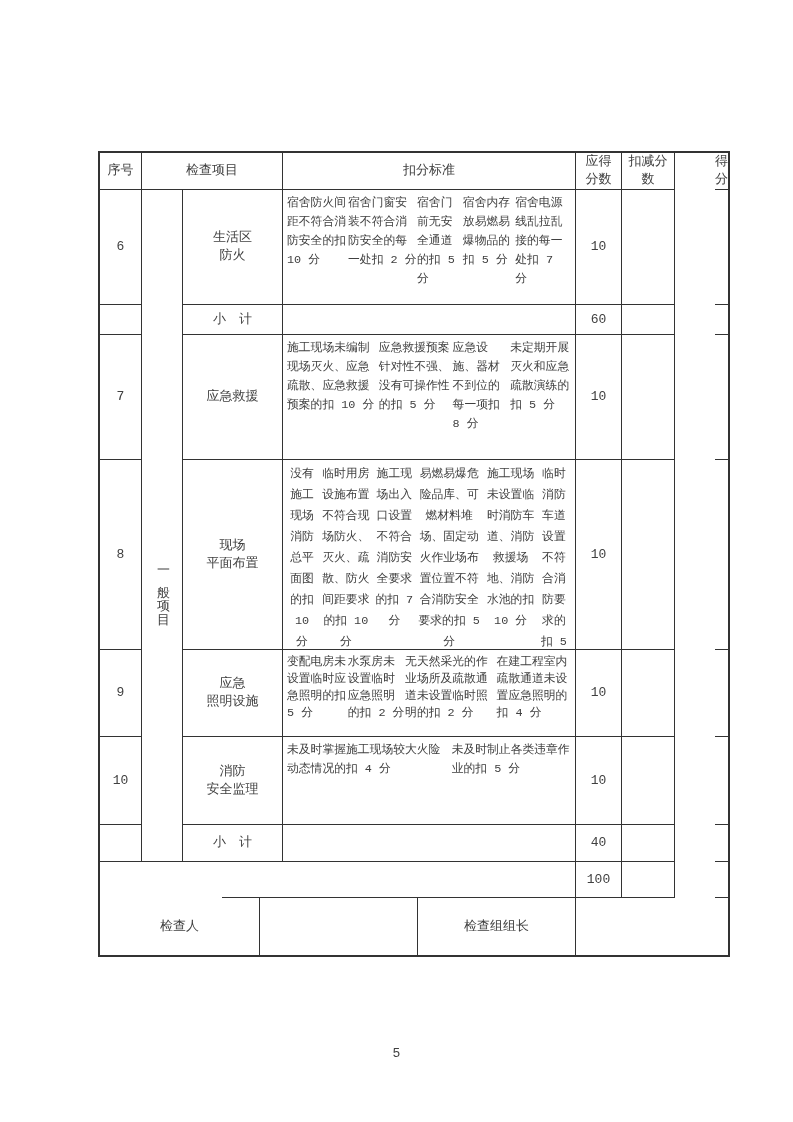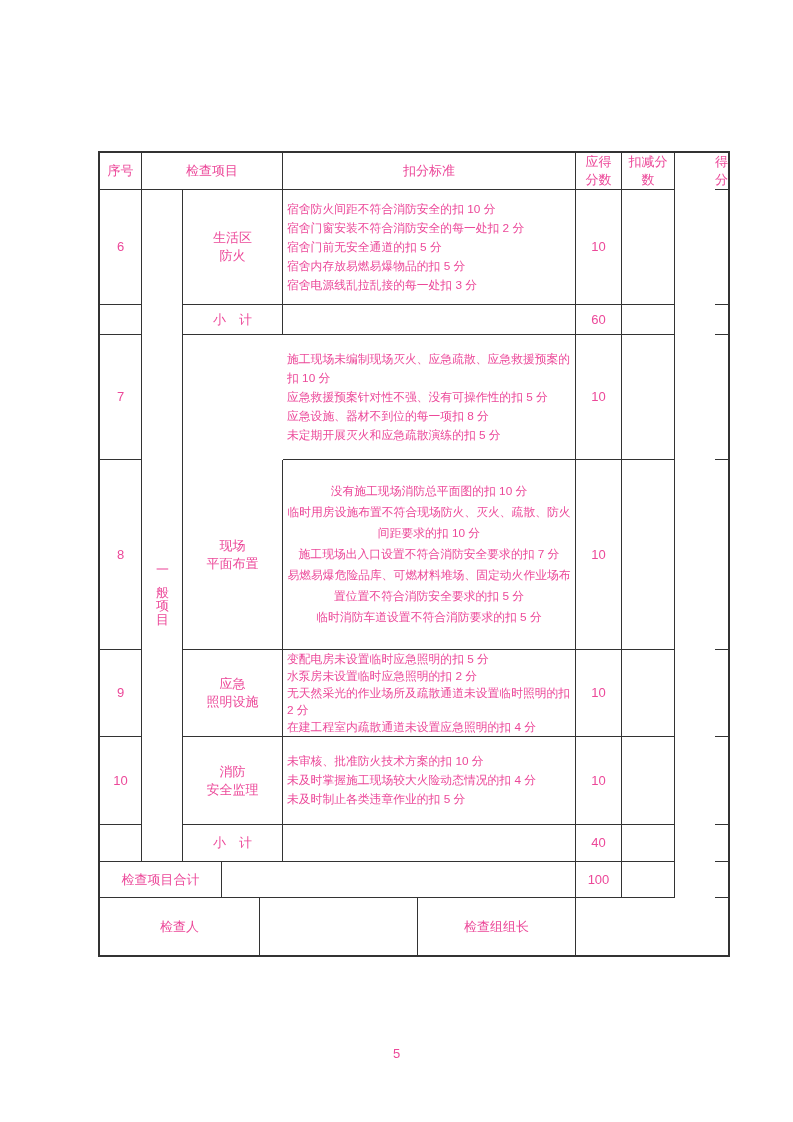--- a/index.html
+++ b/index.html
@@ -1,22 +1,22 @@
 <!DOCTYPE html>
 <html><head>
 <meta charset="utf-8">
 <style>
   html, body { margin: 0; padding: 0; background: #e8e8e8; }
   .page {
     position: relative;
     width: 793px;
     height: 1122px;
     background: #ffffff;
-    font-family: Liberation Sans, sans-serif;
-    color: #ec4899;
+    font-family: Liberation Mono, monospace;
+    color: #404040;
     overflow: hidden;
   }
   .table {
     position: absolute;
     left: 98px;
     top: 151px;
     width: 632px;
     height: 806px;
     box-sizing: border-box;
     border: 2px solid #333;
@@ -39,21 +39,21 @@
     flex-direction: column;
     align-items: center;
     justify-content: center;
     text-align: center;
     font-size: 13px;
     line-height: 18px;
   }
   .hdr { padding: 2px 4px; }
   .crit {
     display: flex;
-    flex-direction: column;
+    flex-direction: row;
     justify-content: center;
     padding: 4px 4px;
     font-size: 11.8px;
     line-height: 19px;
     text-align: left;
   }
   .crit-loose { line-height: 21px; text-align: center; }
   .crit-tight { line-height: 17px; }
   .cat-label {
     position: absolute;
@@ -95,54 +95,58 @@
     <div class="c center" style="grid-area:2/1/3/2">6</div>
     <div class="c center" style="grid-area:2/3/3/6">
         <div>生活区</div>
         <div>防火</div>
       </div>
     <div class="c crit" style="grid-area:2/6/3/8">
         <div>宿舍防火间距不符合消防安全的扣 10 分</div>
         <div>宿舍门窗安装不符合消防安全的每一处扣 2 分</div>
         <div>宿舍门前无安全通道的扣 5 分</div>
         <div>宿舍内存放易燃易爆物品的扣 5 分</div>
-        <div>宿舍电源线乱拉乱接的每一处扣 3 分</div>
+        <div>宿舍电源线乱拉乱接的每一处扣 7 分</div>
       </div>
     <div class="c center" style="grid-area:2/8/3/9">10</div>
     <div class="c" style="grid-area:2/9/3/10"></div>
     <div class="c no-r" style="grid-area:2/10/3/11"></div>
 
     <div class="c" style="grid-area:3/1/4/2"></div>
     <div class="c center" style="grid-area:3/3/4/6">小　计</div>
     <div class="c" style="grid-area:3/6/4/8"></div>
     <div class="c center" style="grid-area:3/8/4/9">60</div>
     <div class="c" style="grid-area:3/9/4/10"></div>
     <div class="c no-r" style="grid-area:3/10/4/11"></div>
 
     <div class="c center" style="grid-area:4/1/5/2">7</div>
+    <div class="c center" style="grid-area:4/3/5/6">
+        <div>应急救援</div>
+      </div>
     <div class="c crit" style="grid-area:4/6/5/8">
         <div>施工现场未编制现场灭火、应急疏散、应急救援预案的扣 10 分</div>
         <div>应急救援预案针对性不强、没有可操作性的扣 5 分</div>
         <div>应急设施、器材不到位的每一项扣 8 分</div>
         <div>未定期开展灭火和应急疏散演练的扣 5 分</div>
       </div>
     <div class="c center" style="grid-area:4/8/5/9">10</div>
     <div class="c" style="grid-area:4/9/5/10"></div>
     <div class="c no-r" style="grid-area:4/10/5/11"></div>
 
     <div class="c center" style="grid-area:5/1/6/2">8</div>
     <div class="c center" style="grid-area:5/3/6/6">
         <div>现场</div>
         <div>平面布置</div>
       </div>
     <div class="c crit crit-loose" style="grid-area:5/6/6/8">
         <div>没有施工现场消防总平面图的扣 10 分</div>
         <div>临时用房设施布置不符合现场防火、灭火、疏散、防火间距要求的扣 10 分</div>
         <div>施工现场出入口设置不符合消防安全要求的扣 7 分</div>
         <div>易燃易爆危险品库、可燃材料堆场、固定动火作业场布置位置不符合消防安全要求的扣 5 分</div>
+        <div>施工现场未设置临时消防车道、消防救援场地、消防水池的扣 10 分</div>
         <div>临时消防车道设置不符合消防要求的扣 5 分</div>
       </div>
     <div class="c center" style="grid-area:5/8/6/9">10</div>
     <div class="c" style="grid-area:5/9/6/10"></div>
     <div class="c no-r" style="grid-area:5/10/6/11"></div>
 
     <div class="c center" style="grid-area:6/1/7/2">9</div>
     <div class="c center" style="grid-area:6/3/7/6">
         <div>应急</div>
         <div>照明设施</div>
@@ -156,36 +160,34 @@
     <div class="c center" style="grid-area:6/8/7/9">10</div>
     <div class="c" style="grid-area:6/9/7/10"></div>
     <div class="c no-r" style="grid-area:6/10/7/11"></div>
 
     <div class="c center" style="grid-area:7/1/8/2">10</div>
     <div class="c center" style="grid-area:7/3/8/6">
         <div>消防</div>
         <div>安全监理</div>
       </div>
     <div class="c crit" style="grid-area:7/6/8/8">
-        <div>未审核、批准防火技术方案的扣 10 分</div>
         <div>未及时掌握施工现场较大火险动态情况的扣 4 分</div>
         <div>未及时制止各类违章作业的扣 5 分</div>
       </div>
     <div class="c center" style="grid-area:7/8/8/9">10</div>
     <div class="c" style="grid-area:7/9/8/10"></div>
     <div class="c no-r" style="grid-area:7/10/8/11"></div>
 
     <div class="c" style="grid-area:8/1/9/2"></div>
     <div class="c center" style="grid-area:8/3/9/6">小　计</div>
     <div class="c" style="grid-area:8/6/9/8"></div>
     <div class="c center" style="grid-area:8/8/9/9">40</div>
     <div class="c" style="grid-area:8/9/9/10"></div>
     <div class="c no-r" style="grid-area:8/10/9/11"></div>
 
-    <div class="c center" style="grid-area:9/1/10/4">检查项目合计</div>
     <div class="c" style="grid-area:9/4/10/8"></div>
     <div class="c center" style="grid-area:9/8/10/9">100</div>
     <div class="c" style="grid-area:9/9/10/10"></div>
     <div class="c no-r" style="grid-area:9/10/10/11"></div>
 
     <div class="c center no-b" style="grid-area:10/1/11/5">检查人</div>
     <div class="c no-b" style="grid-area:10/5/11/7"></div>
     <div class="c center no-b" style="grid-area:10/7/11/8">检查组组长</div>
     <div class="c no-b no-r" style="grid-area:10/8/11/11"></div>
 

